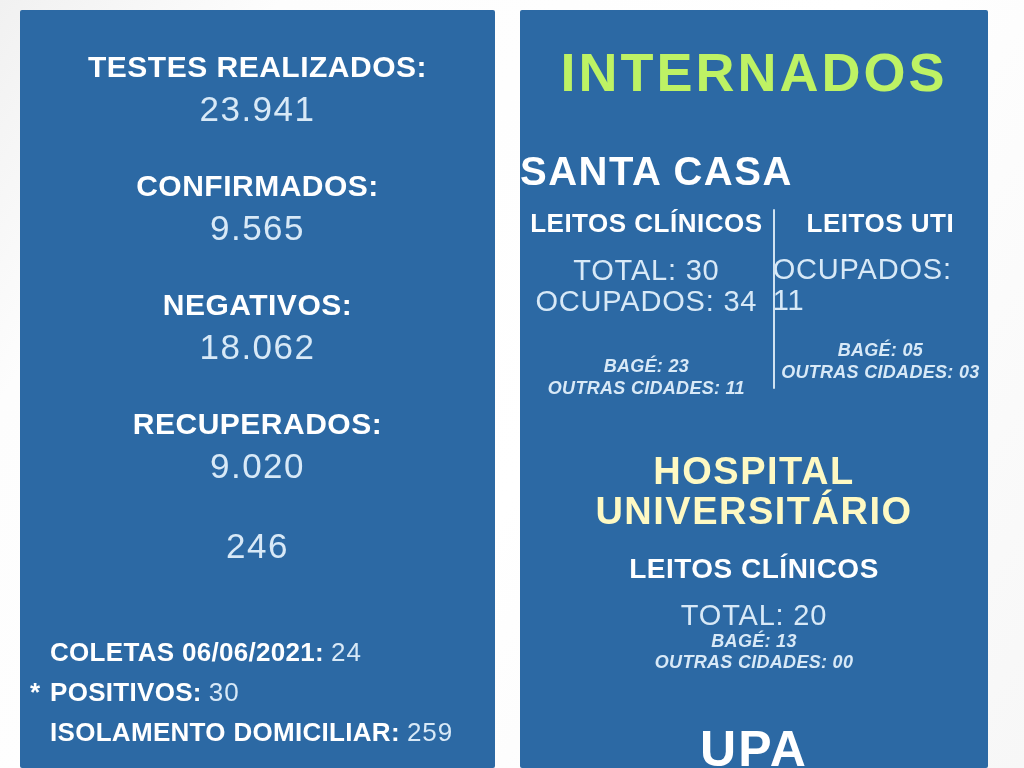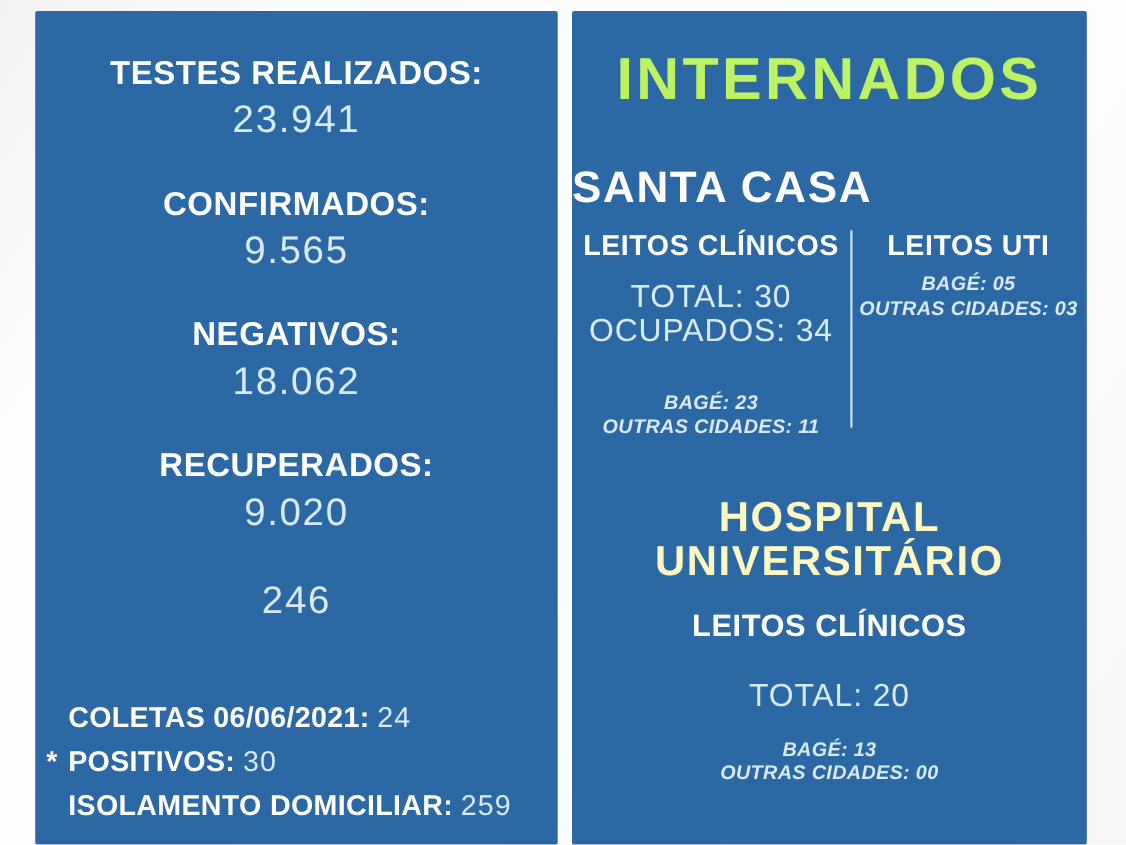--- a/index.html
+++ b/index.html
@@ -12,21 +12,21 @@
     font-family: "Liberation Sans", "DejaVu Sans", sans-serif;
   }
   .card {
     position: absolute;
     top: 10px;
     bottom: 0;
     background: #2c69a4;
     border-radius: 2px;
     overflow: hidden;
   }
-  .card-left  { left: 32px;  width: 475px; }
+  .card-left  { left: 20px;  width: 475px; }
   .card-right { left: 520px; width: 468px; }
 
   
   .stats { padding-top: 40px; text-align: center; }
   .stat { margin-bottom: 40px; }
   .stat-label {
     font-size: 30px; font-weight: bold; letter-spacing: 0.5px;
     color: #ffffff; line-height: 34px;
   }
   .stat-value {
@@ -77,26 +77,26 @@
   }
   .hu-title {
     margin-top: 52px; text-align: center; color: #fef9c3;
     font-size: 38px; font-weight: bold; letter-spacing: 1.5px; line-height: 40px;
   }
   .hu-header {
     margin-top: 22px; text-align: center; color: #ffffff;
     font-size: 28px; font-weight: bold; letter-spacing: 0.5px; line-height: 32px;
   }
   .hu-values {
-    margin-top: 32px; text-align: center;
+    margin-top: 14px; text-align: center;
     font-size: 29px; font-weight: 400; color: #d8e9f7;
     line-height: 32px; letter-spacing: 0.8px;
   }
   .hu-origin {
-    margin-top: 22px; text-align: center;
+    text-align: center;
     font-size: 18px; font-weight: bold; font-style: italic;
     color: #d8e9f7; line-height: 21px; letter-spacing: 0.3px;
   }
   .upa-title {
     margin-top: 48px; text-align: center; color: #ffffff;
     font-size: 50px; font-weight: bold; letter-spacing: 2px; line-height: 56px;
   }
 </style>
 </head>
 <body>
@@ -162,20 +162,23 @@
             <div>OCUPADOS: 34</div>
           </div>
           <div class="col-origin">
             <div>BAGÉ: 23</div>
             <div>OUTRAS CIDADES: 11</div>
           </div>
         </div>
 
         <div class="col col-uti">
           <div class="col-header">LEITOS UTI</div>
+          <div class="col-values one-line">
+            <div>OCUPADOS: 11</div>
+          </div>
           <div class="col-origin">
             <div>BAGÉ: 05</div>
             <div>OUTRAS CIDADES: 03</div>
           </div>
         </div>
       </div>
     </div>
 
     <div>
       <div class="hu-title">

